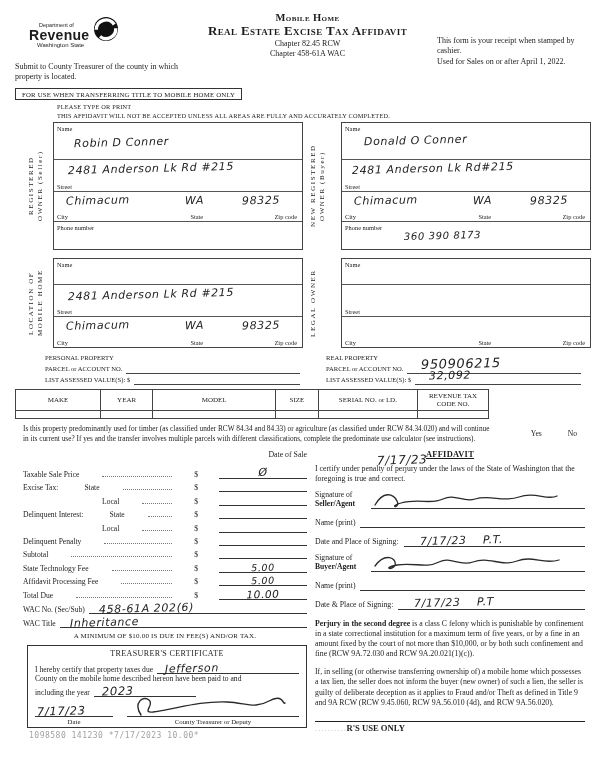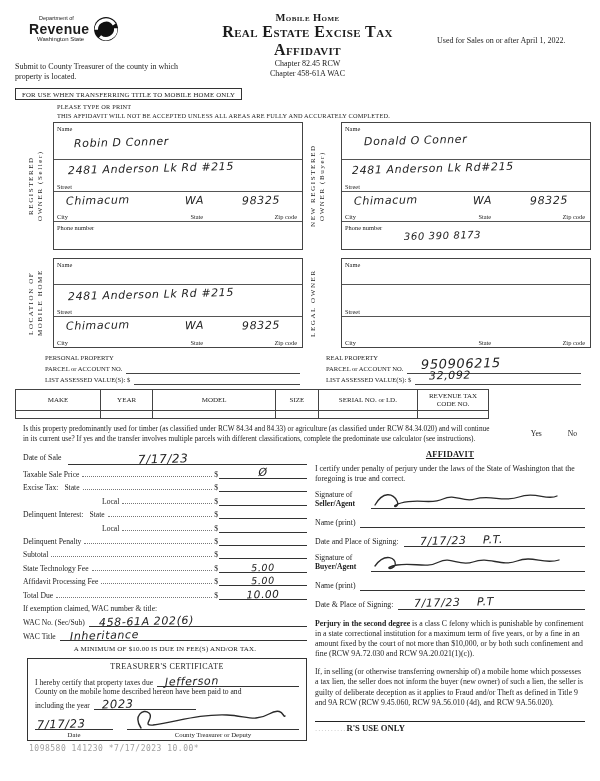--- a/index.html
+++ b/index.html
@@ -7,30 +7,30 @@
   .page {
     position:relative; width:600px; height:781px; margin:0 auto;
     background:#fff; color:#1c1c1c; overflow:hidden;
     font-family:"Liberation Serif", serif;
   }
   .inner { padding:12px 15px 0 15px; }
 
   
   .hdr { display:flex; }
   .hdr-left { width:175px; }
-  .logo { display:flex; align-items:flex-start; margin-left:14px; margin-top:4px; }
+  .logo { display:flex; align-items:flex-end; margin-left:14px; margin-top:4px; }
   .logo-text { font-family:"Liberation Sans", sans-serif; line-height:1; }
   .logo-dept { font-size:5.5px; margin-left:10px; }
   .logo-rev { font-size:14px; font-weight:bold; letter-spacing:.3px; }
   .logo-state { font-size:6px; margin-left:8px; }
   .logo-mark { margin-left:2px; margin-top:-2px; }
   .submit-note { font-size:8px; line-height:1.25; margin-top:14px; width:170px; }
   .hdr-center { width:235px; text-align:center; }
   .t1 { font-size:10.5px; font-weight:bold; font-variant:small-caps; letter-spacing:.4px; }
-  .t2 { font-size:16px; font-weight:bold; font-variant:small-caps; letter-spacing:.4px; }
+  .t2 { font-size:13px; font-weight:bold; font-variant:small-caps; letter-spacing:.4px; }
   .chap { font-size:8px; line-height:1.3; }
   .hdr-right { flex:1; font-size:8px; line-height:1.3; padding-left:12px; padding-top:24px; }
 
   
   .banner { display:inline-block; border:1px solid #333; font-size:6.8px; padding:2px 6px 1px 6px; margin-top:6px; letter-spacing:.2px; }
   .small-note { font-size:6.3px; margin-left:42px; margin-top:2px; letter-spacing:.2px; }
 
   
   .party-grid { display:grid; grid-template-columns:20px 250px 26px 250px; column-gap:6px; margin-top:3px; margin-left:12px; }
   .vlabel { writing-mode:vertical-rl; transform:rotate(180deg); font-size:7px; letter-spacing:1.6px; text-align:center; line-height:9px; padding:2px 0; }
@@ -70,26 +70,26 @@
   td .hw { transform:rotate(-1deg); }
 
   
   .timber { display:flex; margin-top:5px; padding-left:8px; }
   .timber p { width:468px; font-size:7.3px; line-height:1.35; }
   .yn { display:flex; align-items:center; gap:26px; margin-left:auto; padding-right:8px; font-size:7.6px; }
 
   
   .bottom { display:grid; grid-template-columns:292px 270px; column-gap:8px; margin-top:6px; }
   .fees { padding-left:8px; }
-  .date-row { display:flex; align-items:center; height:16px; }
+  .date-row { display:flex; align-items:flex-end; height:16px;flex-direction:column; }
   .date-row .lbl { font-size:7.8px; }
   .date-ul { flex:1; border-bottom:1px solid #333; margin-left:6px; position:relative; height:14px; }
   .date-ul .hw { position:absolute; left:70px; bottom:-2px; white-space:nowrap; }
 
-  .fee-line { display:flex; align-items:flex-end; height:13.4px; font-size:7.6px; }
+  .fee-line { display:flex; align-items:flex-end; height:13.4px; font-size:7.6px;gap:20px; }
   .fl-pre1 { margin-right:6px; }
   .fl-pre2 { margin-right:6px; }
   .ind2 { padding-left:79px; }
   .fl-dots { flex:1; border-bottom:1px dotted #777; margin:0 2px 2px 3px; }
   .fl-dollar { margin-right:1px; }
   .fl-amt { width:88px; border-bottom:1px solid #333; text-align:center; position:relative; height:12px; }
   .fl-amt .hw { position:absolute; left:0; right:0; bottom:-1px; text-align:center; }
 
   .exem { font-size:7.6px; margin-top:4px; }
   .wac-line { display:flex; align-items:flex-end; height:14px; font-size:7.6px;justify-content:center; }
@@ -160,20 +160,21 @@
         </div>
         <div class="submit-note">Submit to County Treasurer of the county in which property is located.</div>
       </div>
       <div class="hdr-center">
         <div class="t1">Mobile Home</div>
         <div class="t2">Real Estate Excise Tax Affidavit</div>
         <div class="chap">Chapter 82.45 RCW</div>
         <div class="chap">Chapter 458-61A WAC</div>
       </div>
       <div class="hdr-right">
+        <div>This form is your receipt when stamped by cashier.</div>
         <div>Used for Sales on or after April 1, 2022.</div>
       </div>
     </div>
 
     
     <div class="banner">FOR USE WHEN TRANSFERRING TITLE TO MOBILE HOME ONLY</div>
     <div class="small-note">PLEASE TYPE OR PRINT</div>
     <div class="small-note">THIS AFFIDAVIT WILL NOT BE ACCEPTED UNLESS ALL AREAS ARE FULLY AND ACCURATELY COMPLETED.</div>
 
     
@@ -434,21 +435,20 @@
         </div>
         <div class="fee-line">
           <span>Total Due</span>
           <span class="fl-dots"></span>
           <span class="fl-dollar">$</span>
           <span class="fl-amt">
               <span class="hw" style="font-size:10.5px;">10.00</span>
             </span>
         </div>
 
-        <div class="exem">If exemption claimed, WAC number &amp; title:</div>
         <div class="wac-line">
           <span>WAC No. (Sec/Sub)</span>
           <span class="wac-ul">
               <span class="hw" style="font-size:11px;">458-61A 202(6)</span>
             </span>
         </div>
         <div class="wac-line">
           <span>WAC Title</span>
           <span class="wac-ul">
               <span class="hw" style="font-size:11px;">Inheritance</span>

